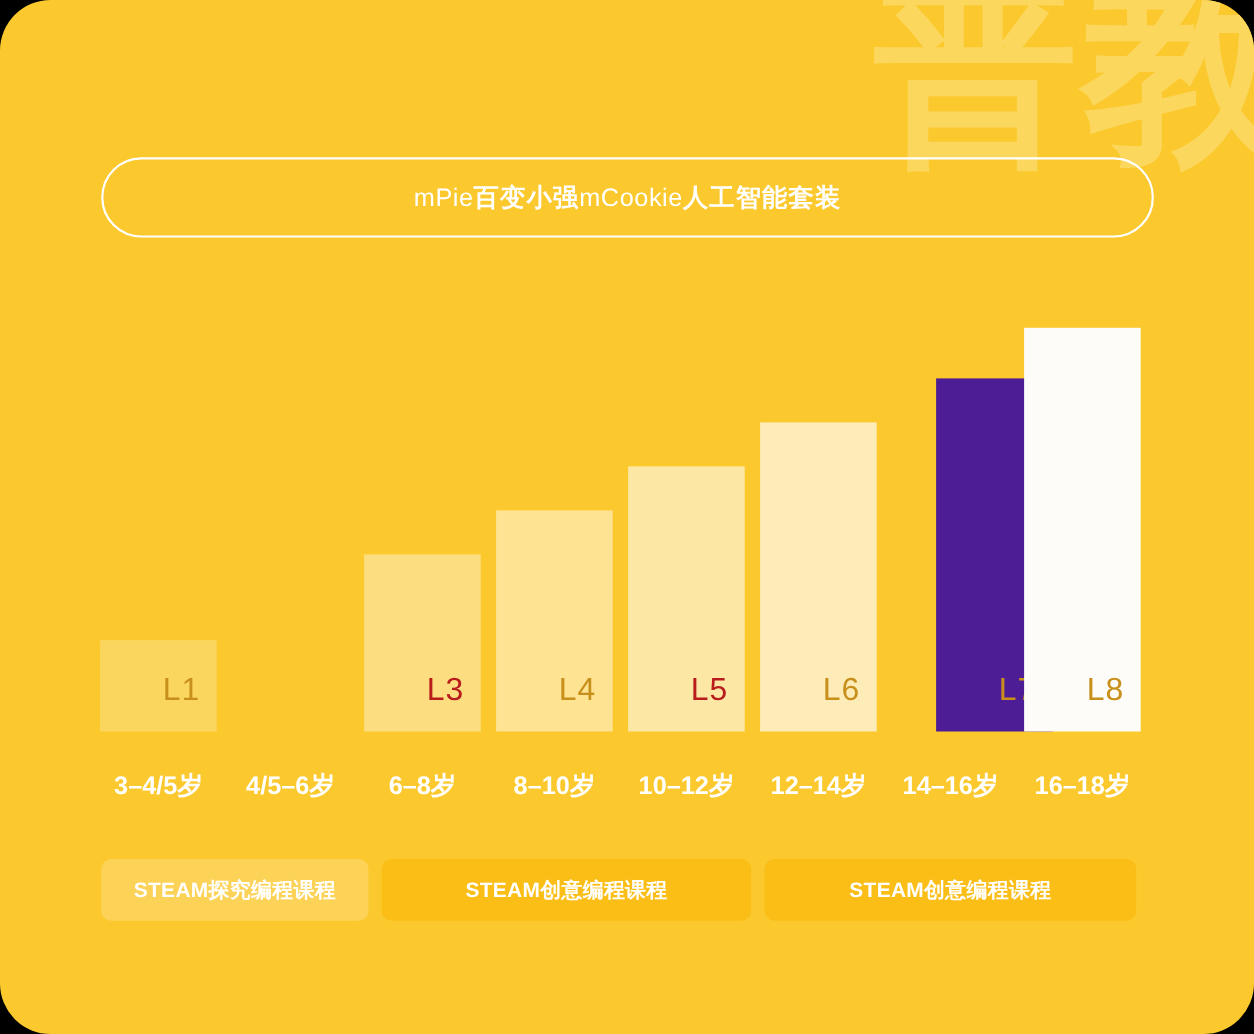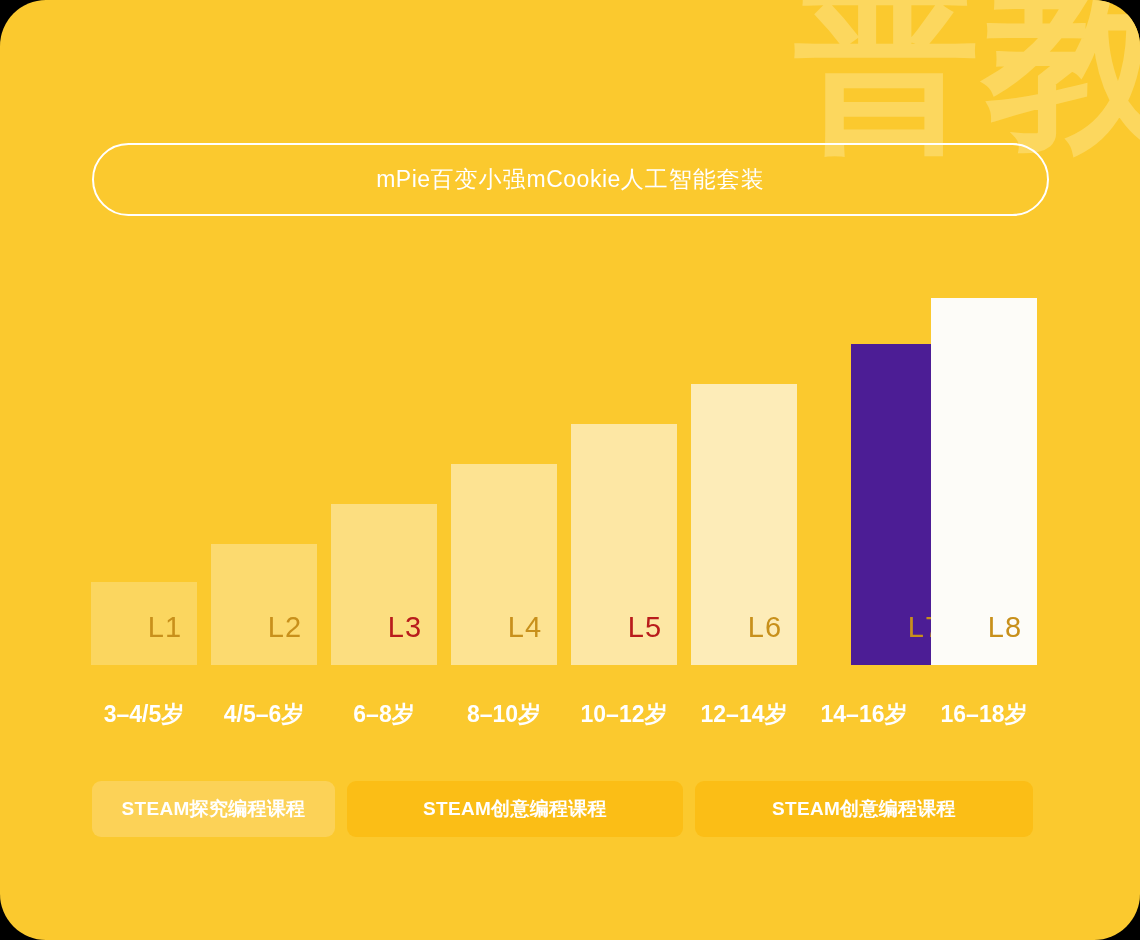--- a/index.html
+++ b/index.html
@@ -49,21 +49,21 @@
     align-items: center;
     justify-content: center;
     padding: 0 22px;
   }
   .nav-item {
     color: #FFFFFF;
     font-size: 23px;
     letter-spacing: 0.5px;
     white-space: nowrap;
   }
-  .nav-item.cjk { font-weight: 400; letter-spacing: 1px; }
+  .nav-item.cjk { font-weight: 700; letter-spacing: 1px; }
 
   
   #chart {
     position: absolute;
     left: 91px;
     top: 290px;
     width: 958px;
     height: 375px;
   }
   .bar {
@@ -141,23 +141,20 @@
       <div class="nav-item">mPie</div>
       <div class="nav-item cjk">百变小强</div>
       <div class="nav-item">mCookie</div>
       <div class="nav-item cjk">人工智能套装</div>
     </div>
 
   <div id="chart">
       <div class="bar" style="left: 0px; height: 83px; background: rgb(251, 214, 95);">
         <span class="bar-label" style="color: rgb(200, 144, 27);">L1</span>
       </div>
-      <div class="bar" style="left: 120px; height: 121px; background: rgb(252, 218, 111);">
-        <span class="bar-label" style="color: rgb(200, 144, 27);">L2</span>
-      </div>
       <div class="bar" style="left: 240px; height: 161px; background: rgb(252, 222, 128);">
         <span class="bar-label" style="color: #b91c1c;">L3</span>
       </div>
       <div class="bar" style="left: 360px; height: 201px; background: rgb(253, 227, 146);">
         <span class="bar-label" style="color: rgb(200, 144, 27);">L4</span>
       </div>
       <div class="bar" style="left: 480px; height: 241px; background: rgb(253, 231, 164);">
         <span class="bar-label" style="color: #b91c1c;">L5</span>
       </div>
       <div class="bar" style="left: 600px; height: 281px; background: rgb(253, 236, 184);">

